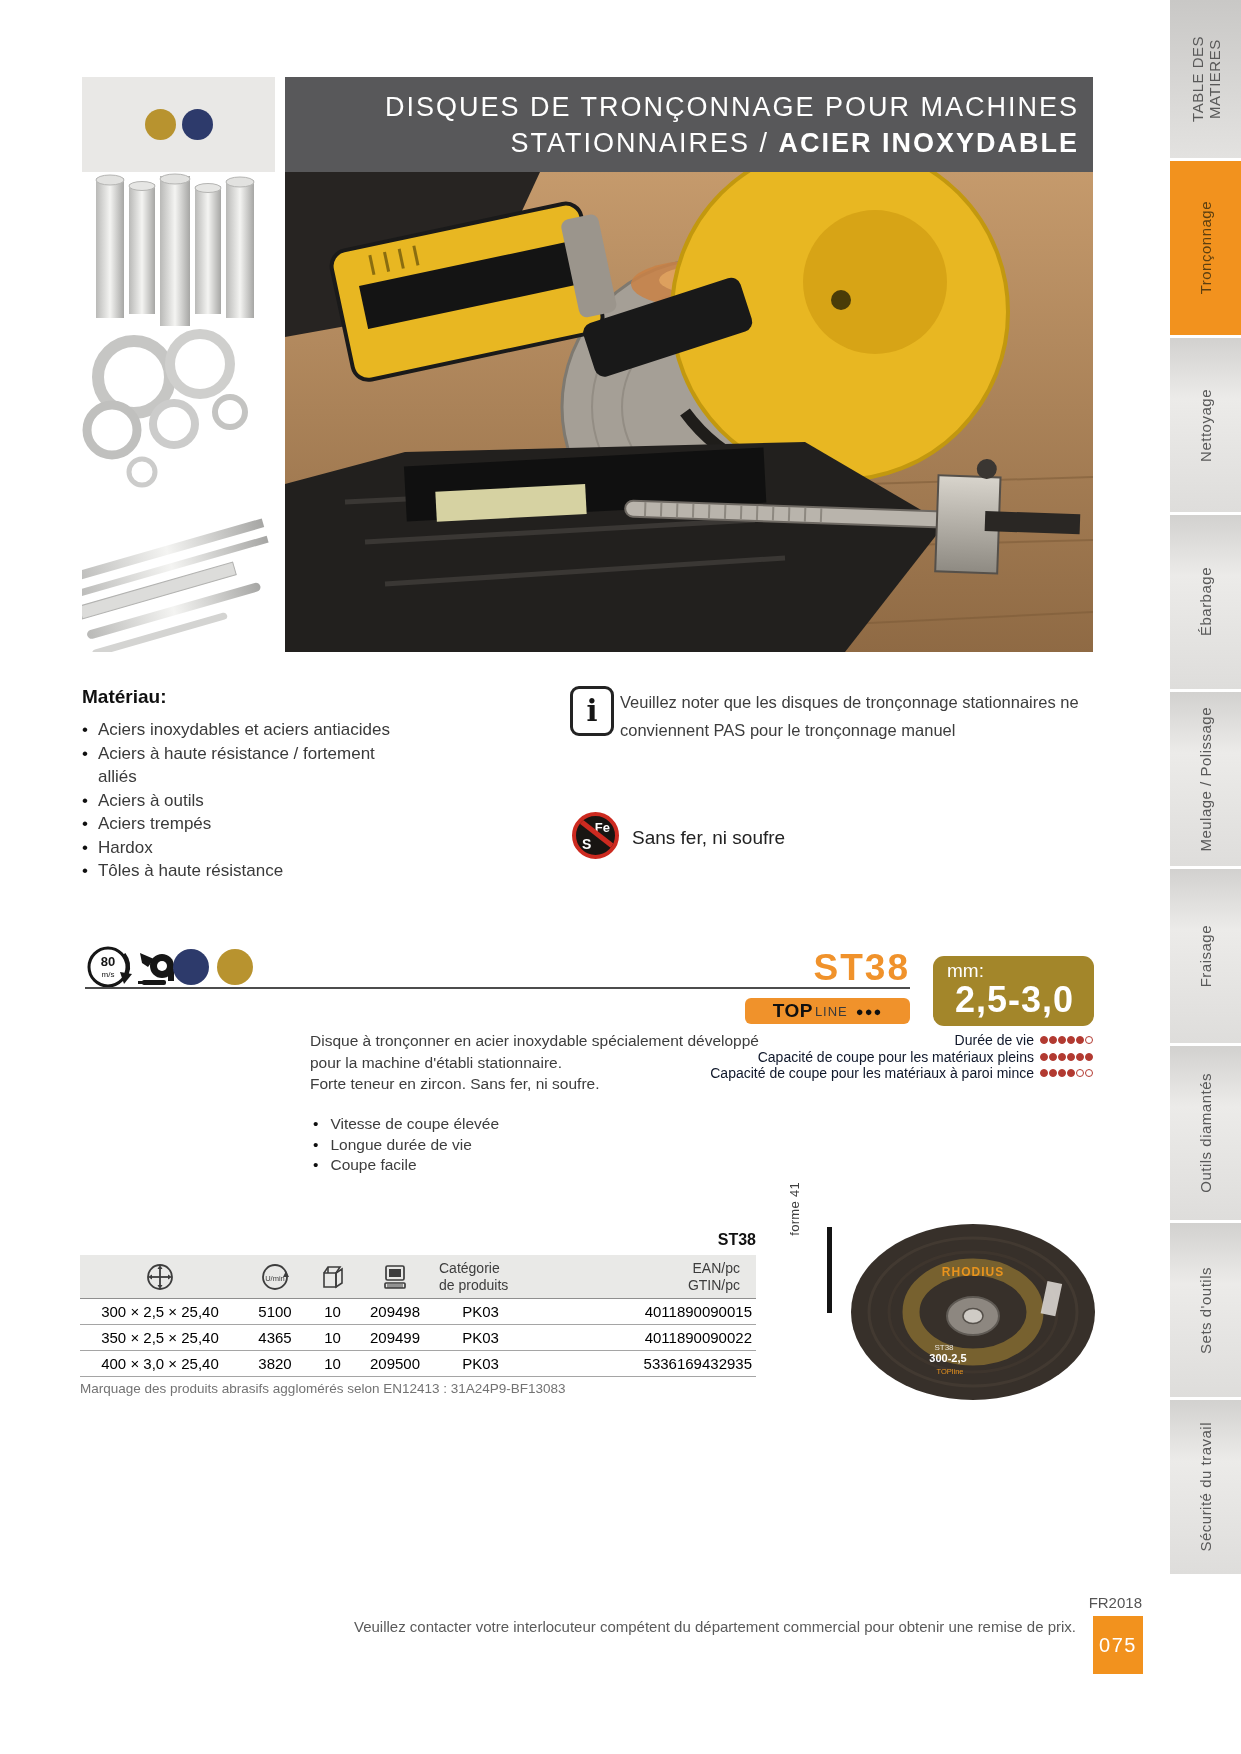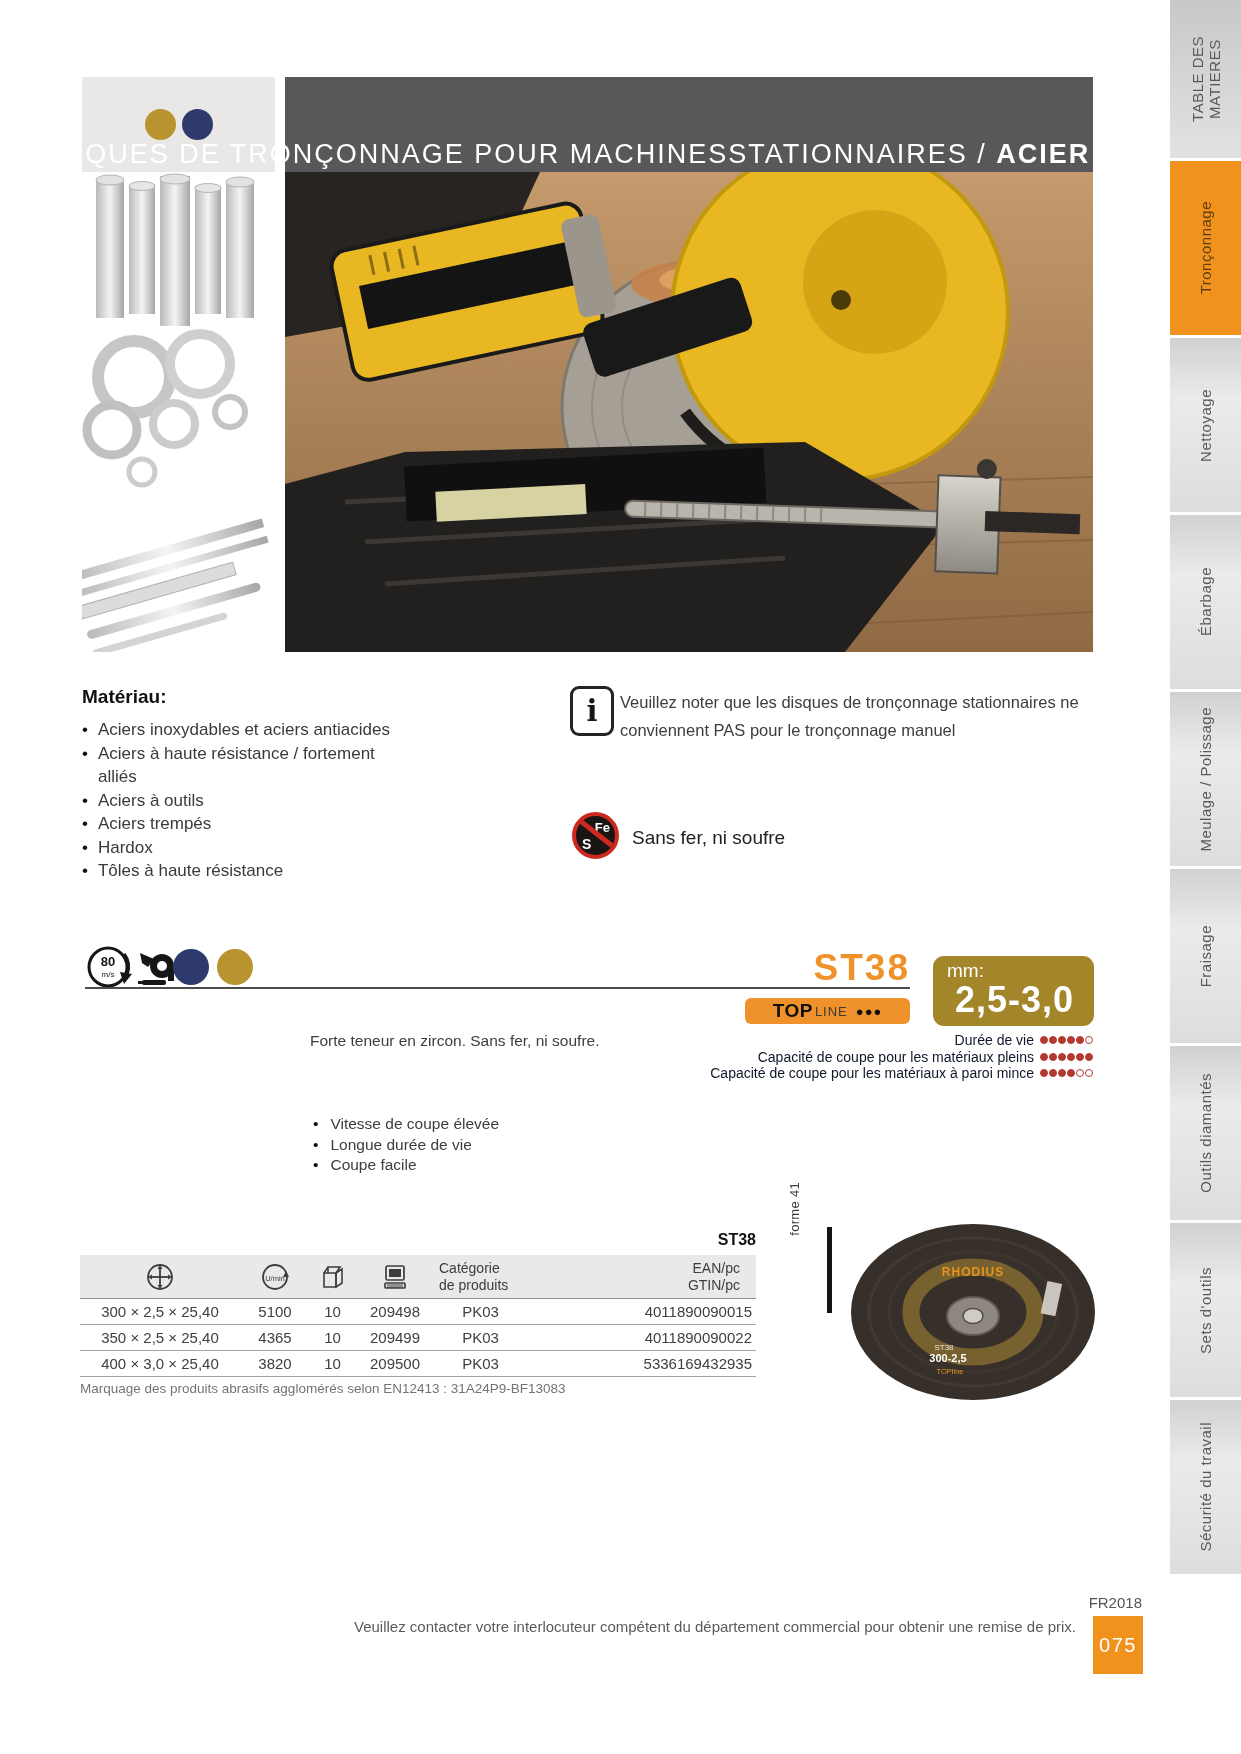--- a/index.html
+++ b/index.html
@@ -5,22 +5,22 @@
   html,body{margin:0;padding:0;background:#fff;}
   .page{position:relative;width:1241px;height:1754px;background:#fff;overflow:hidden;
         font-family:"Liberation Sans",sans-serif;color:#3d3d3d;}
   .abs{position:absolute;}
 
   
   .logo-box{left:82px;top:77px;width:193px;height:95px;background:#e9e8e6;
             display:flex;align-items:center;justify-content:center;gap:6px;}
   .logo-dot{width:31px;height:31px;border-radius:50%;}
   .title-band{left:285px;top:77px;width:808px;height:95px;background:#58585a;
-              display:flex;flex-direction:row;justify-content:center;align-items:flex-end;
-              padding-right:47px;box-sizing:border-box;}
+              display:flex;flex-direction:column;justify-content:center;align-items:flex-end;
+              padding-right:14px;box-sizing:border-box;}
   .title-band .l1,.title-band .l2{color:#fff;font-size:27px;letter-spacing:2px;line-height:36px;white-space:nowrap;}
   .title-band .l2 b{font-weight:700;}
 
   
   .sidebar{right:0;top:0;width:71px;display:flex;flex-direction:column;gap:3px;}
   .tab{width:71px;height:174px;background:linear-gradient(to bottom,#d2d1cf,#ecebe9 35%,#dedddb);
        display:flex;align-items:center;justify-content:center;}
   .tab-toc{height:158px;background:linear-gradient(to bottom,#c9c8c6,#e3e2e0);}
   .tab.active{background:#f2921e;}
   .vtext{writing-mode:vertical-rl;transform:rotate(180deg);font-size:15px;color:#595959;
@@ -85,21 +85,21 @@
 
   
   .tbl-label{left:600px;top:1231px;width:156px;text-align:right;font-size:16px;font-weight:700;color:#111;}
   .tbl{left:80px;top:1255px;width:676px;}
   .thead{height:43px;background:#e9e9e7;display:grid;grid-template-columns:160px 70px 45px 80px 91px 1fr;
          align-items:center;border-bottom:1px solid #8f8f8f;}
   .thead .c{display:flex;align-items:center;justify-content:center;}
   .thead .cat{flex-direction:column;align-items:flex-start;justify-content:center;font-size:14px;line-height:17px;padding-left:4px;}
   .thead .ean{flex-direction:column;align-items:flex-end;justify-content:center;font-size:14px;line-height:17px;padding-right:16px;}
   .trow{height:25px;display:grid;grid-template-columns:160px 70px 45px 80px 91px 1fr;align-items:center;
-        border-bottom:1px solid #a5a5a5;font-size:15px;color:#404040;}
+        border-bottom:1px solid #a5a5a5;font-size:15px;color:#000000;}
   .trow span{text-align:center;}
   .trow .ean{text-align:right;padding-right:4px;}
   .footnote{left:80px;top:1381px;font-size:13.5px;color:#737373;}
 
   
   .forme{left:786px;top:1182px;height:76px;}
   .forme .vtext{font-size:13px;color:#3d3d3d;letter-spacing:.3px;}
   .vbar{left:827px;top:1227px;width:5px;height:86px;background:#141414;}
   .disc{left:848px;top:1222px;width:250px;height:180px;}
 
@@ -328,20 +328,21 @@
     <span class="t">TOP</span>
       <span class="l">LINE</span>
       <span class="d">●●●</span>
   </div>
   <div class="abs mm-badge">
     <span class="mm">mm:</span>
     <span class="val">2,5-3,0</span>
   </div>
 
   <div class="abs desc">
+    <div>Disque à tronçonner en acier inoxydable spécialement développé pour la machine d'établi stationnaire.</div>
     <div class="p2">Forte teneur en zircon. Sans fer, ni soufre.</div>
   </div>
 
   <div class="abs features">
     <div>
         <span class="bl">•</span>
         <span>Vitesse de coupe élevée</span>
       </div>
     <div>
         <span class="bl">•</span>

